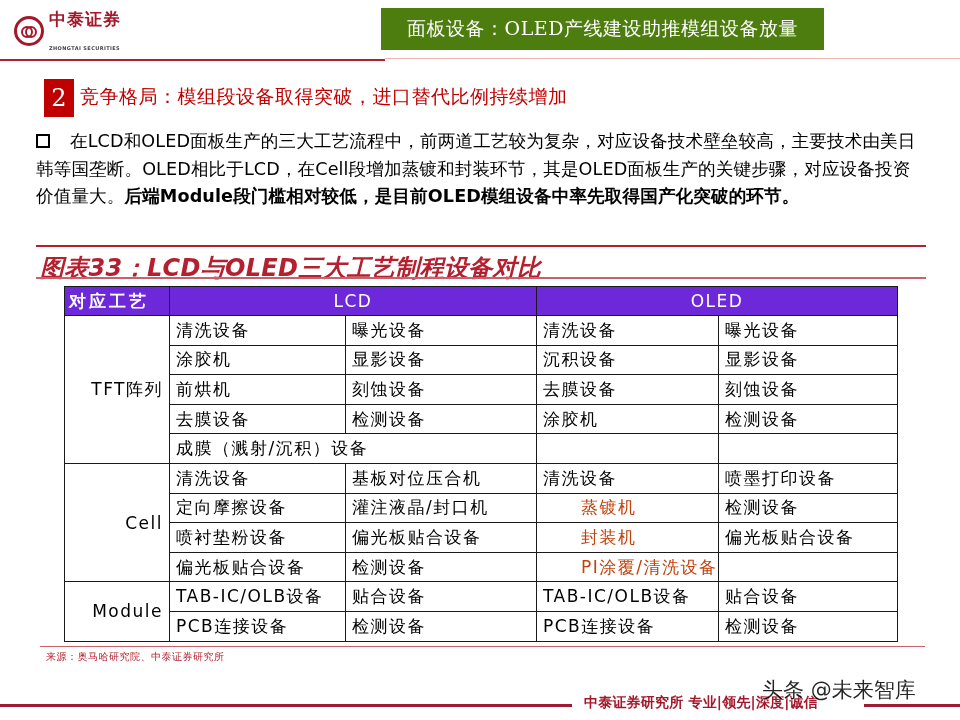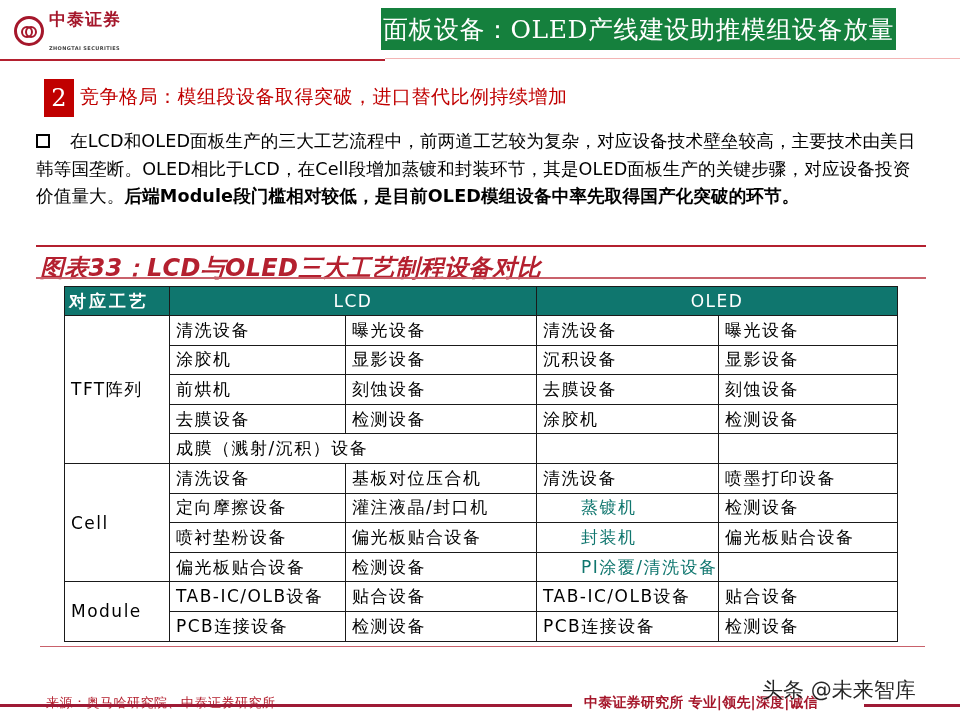--- a/index.html
+++ b/index.html
@@ -9,48 +9,48 @@
   
   .logo { position: absolute; left: 14px; top: 10px; display: flex; align-items: center; }
   .logo-mark { width: 30px; height: 30px; border-radius: 50%; border: 3px solid #a5172b; position: relative; }
   .logo-mark::before { content: ""; position: absolute; left: 4px; top: 7px; width: 8px; height: 8px; border: 2px solid #a5172b; border-radius: 50%; }
   .logo-mark::after { content: ""; position: absolute; right: 4px; top: 7px; width: 8px; height: 8px; border: 2px solid #a5172b; border-radius: 50%; }
   .logo-text { margin-left: 5px; display: flex; flex-direction: column; gap: 16px; }
   .logo-cn { font-family: "DejaVu Sans", sans-serif; font-size: 17px; font-weight: bold; color: #a5172b; letter-spacing: 1px; line-height: 19px; }
   .logo-en { font-size: 5px; color: #444; letter-spacing: 0.4px; line-height: 7px; font-weight: bold; }
   .header-line { position: absolute; left: 0; top: 59px; width: 385px; height: 2px; background: #b4202f; }
   .header-line-light { position: absolute; left: 385px; top: 58px; width: 575px; height: 1px; background: #f3b4b4; }
-  .title-bar { position: absolute; left: 381px; top: 8px; width: 515px; height: 42px; background: #15803d; color: #fff; display: flex; align-items: center; justify-content: center; font-family: "DejaVu Serif", "Liberation Serif", serif; font-size: 25px; letter-spacing: 0.5px; white-space: nowrap; }
+  .title-bar { position: absolute; left: 381px; top: 8px; width: 443px; height: 42px; background: #4d7c0f; color: #fff; display: flex; align-items: center; justify-content: center; font-family: "DejaVu Serif", "Liberation Serif", serif; font-size: 19px; letter-spacing: 0.5px; white-space: nowrap; }
 
   
   .section-num { position: absolute; left: 44px; top: 79px; width: 30px; height: 38px; background: #c00000; color: #fff; font-family: "DejaVu Serif", serif; font-size: 24px; display: flex; align-items: center; justify-content: center; }
   .section-title { position: absolute; left: 80px; top: 84px; font-family: "DejaVu Serif", serif; font-size: 19px; font-weight: normal; color: #c00000; white-space: nowrap; letter-spacing: 0.5px; }
 
   
   .para { position: absolute; left: 36px; top: 128px; width: 888px; font-size: 17.6px; line-height: 27.5px; color: #000; letter-spacing: 0.1px; }
   .bullet { display: inline-block; width: 14px; height: 14px; border: 2.5px solid #000; margin-right: 20px; vertical-align: -1px; }
   .para .bold { font-weight: bold; text-align: center; }
 
   
   .fig-line-top { position: absolute; left: 36px; top: 245px; width: 890px; height: 2px; background: #b4202f; }
   .fig-caption { position: absolute; left: 40px; top: 252px; font-size: 24px; font-weight: bold; font-style: italic; color: #b4202f; white-space: nowrap; letter-spacing: 0.3px; }
   .fig-line-bottom { position: absolute; left: 36px; top: 277px; width: 890px; height: 2px; background: #c9616b; }
 
   
   table.cmp { position: absolute; left: 64px; top: 286px; width: 833px; border-collapse: collapse; table-layout: fixed; font-family: "DejaVu Sans", "Liberation Sans", sans-serif; }
   table.cmp th, table.cmp td { border: 1.5px solid #1a1a1a; height: 29.6px; padding: 0 6px; font-size: 17px; white-space: nowrap; overflow: hidden; font-weight: normal; letter-spacing: 1.5px; }
-  table.cmp thead th { background: #0f766e; color: #fff; height: 29px; text-align: center; font-size: 17px; }
+  table.cmp thead th { background: #6d28d9; color: #fff; height: 29px; text-align: center; font-size: 17px; }
   table.cmp thead th.proc-h { font-weight: bold; text-align: left; padding-left: 4px; letter-spacing: 3px; }
-  table.cmp td.stage { text-align: left; letter-spacing: 1.5px; }
-  table.cmp td.red { color: #0f766e; padding-left: 44px; }
+  table.cmp td.stage { text-align: right; letter-spacing: 1.5px; }
+  table.cmp td.red { color: #c2410c; padding-left: 44px; }
   table.cmp td { background: #fff; }
 
   
   .source-line { position: absolute; left: 40px; top: 646px; width: 885px; height: 1px; background: #c9616b; }
-  .source { position: absolute; left: 46px; top: 650px; font-size: 13px; color: #b4202f; letter-spacing: 0.5px; white-space: nowrap; margin-top: 44px; }
+  .source { position: absolute; left: 46px; top: 650px; font-size: 10px; color: #b4202f; letter-spacing: 0.5px; white-space: nowrap; }
 
   
   .footer-line-left { position: absolute; left: 0; top: 704px; width: 572px; height: 3px; background: #9e1a35; }
   .footer-text { position: absolute; left: 584px; top: 694px; font-size: 14px; color: #a5172b; font-weight: bold; white-space: nowrap; letter-spacing: 0.2px; }
   .footer-line-right { position: absolute; left: 864px; top: 704px; width: 96px; height: 3px; background: #9e1a35; }
   .watermark { position: absolute; left: 762px; top: 676px; font-size: 21px; color: #000000; white-space: nowrap; opacity: 0.85; text-shadow: 0 0 2px #fff, 0 0 2px #fff; }
 </style>
 </head>
 <body>
 

